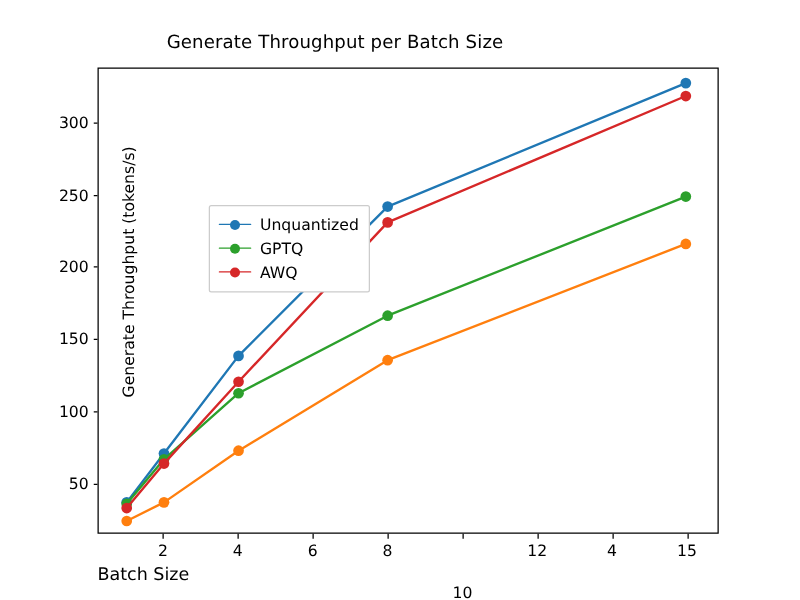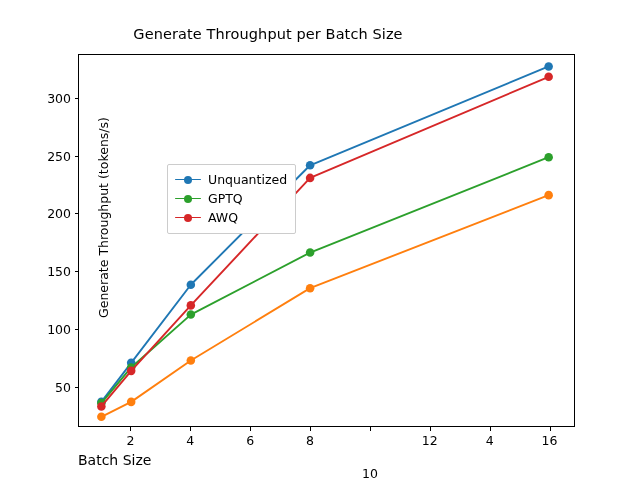--- a/index.html
+++ b/index.html
@@ -175,21 +175,21 @@
       <div class="xtick-txt" style="left: 250.154px;">6</div>
       <div class="tick-mark-x" style="left: 250.154px; top: 427px;"></div>
       <div class="xtick-txt" style="left: 310.033px;">8</div>
       <div class="tick-mark-x" style="left: 310.033px; top: 427px;"></div>
       <div class="xtick-txt" style="left: 369.913px; margin-top: 33px;">10</div>
       <div class="tick-mark-x" style="left: 369.913px; top: 427px;"></div>
       <div class="xtick-txt" style="left: 429.792px;">12</div>
       <div class="tick-mark-x" style="left: 429.792px; top: 427px;"></div>
       <div class="xtick-txt" style="left: 489.672px;">4</div>
       <div class="tick-mark-x" style="left: 489.672px; top: 427px;"></div>
-      <div class="xtick-txt" style="left: 549.551px;">16</div>
+      <div class="xtick-txt" style="left: 549.551px;">15</div>
       <div class="tick-mark-x" style="left: 549.551px; top: 427px;"></div>
     </div>
 
   <div id="plot-area">
     <svg id="plot-svg" viewBox="0 0 497 373" preserveAspectRatio="none">
         <polyline points="22.45481927710843,348.749226006192 52.39457831325301,309.4860681114551 112.27409638554215,230.95975232198143 232.03313253012047,110.86068111455108 471.5512048192771,11.547987616099078" fill="none" stroke="#1f77b4" stroke-width="1.9" stroke-linejoin="round" stroke-linecap="round"></polyline>
         <circle cx="22.45481927710843" cy="348.749226006192" r="4.3" fill="#1f77b4"></circle>
         <circle cx="52.39457831325301" cy="309.4860681114551" r="4.3" fill="#1f77b4"></circle>
         <circle cx="112.27409638554215" cy="230.95975232198143" r="4.3" fill="#1f77b4"></circle>
         <circle cx="232.03313253012047" cy="110.86068111455108" r="4.3" fill="#1f77b4"></circle>

